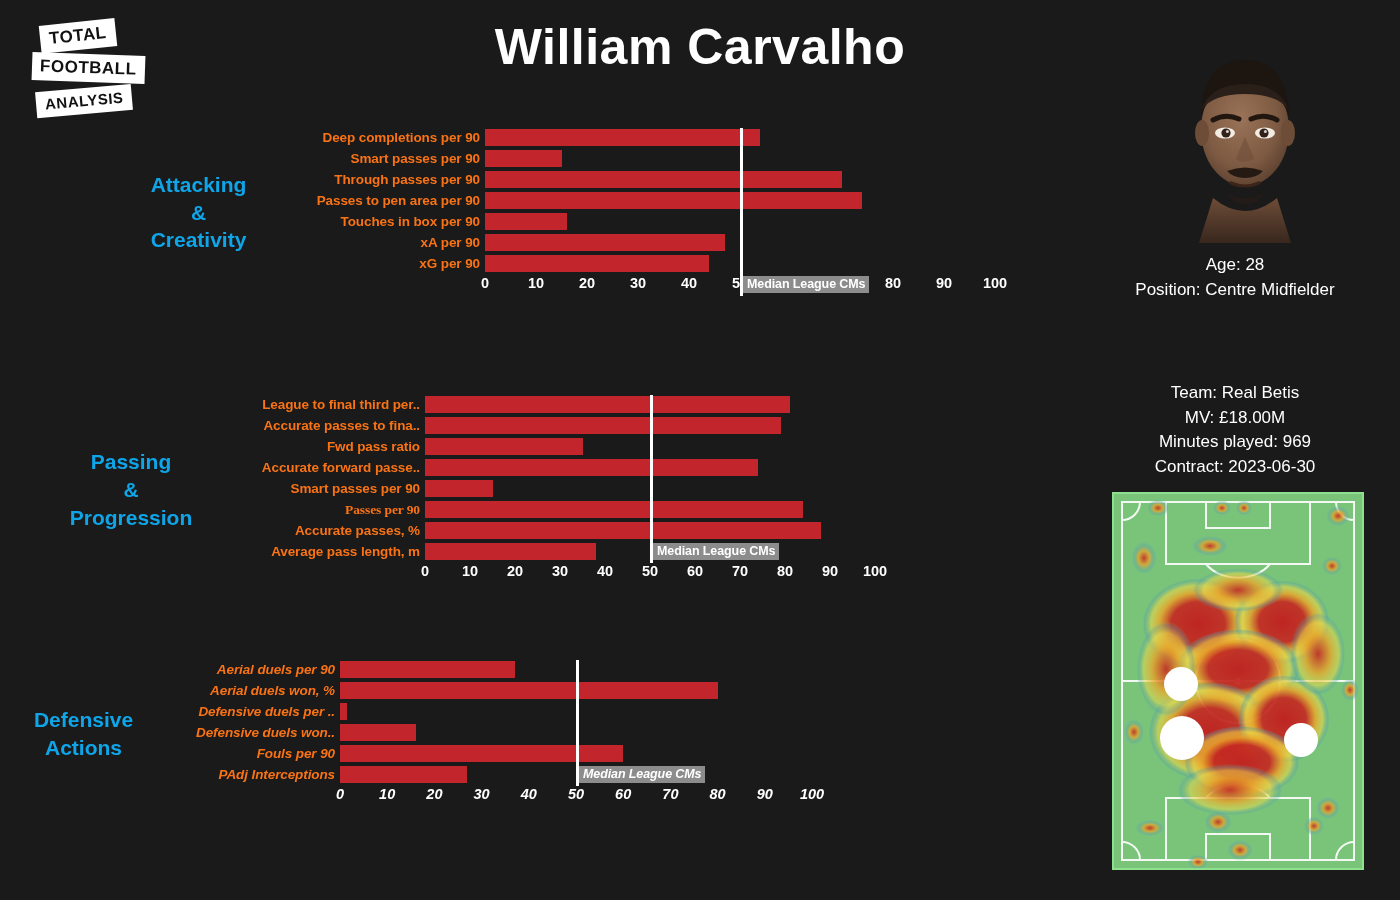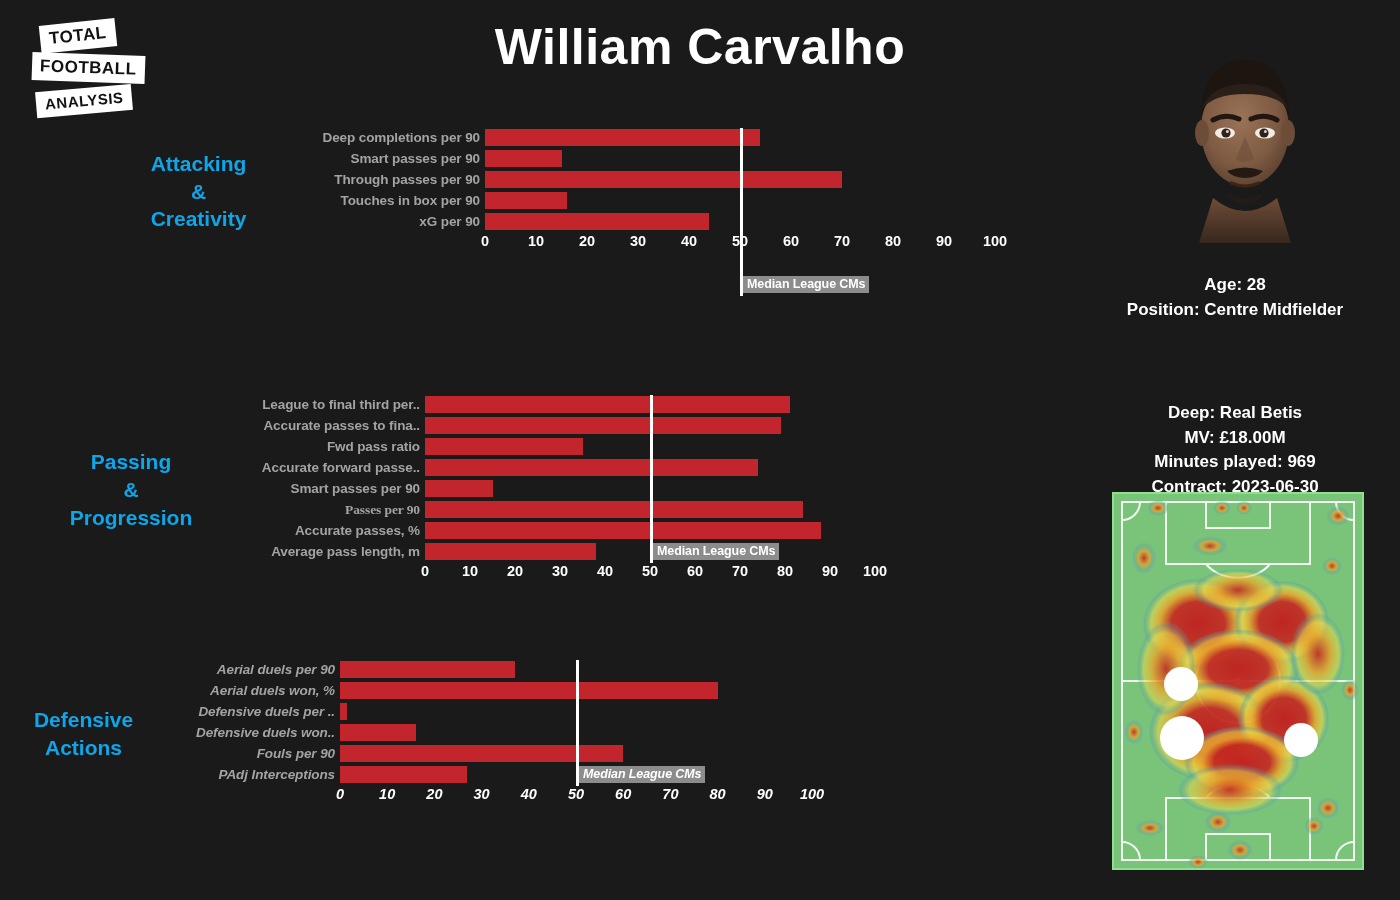--- a/index.html
+++ b/index.html
@@ -88,21 +88,21 @@
   .rows { position: relative; }
   .row {
     display: flex;
     align-items: center;
     height: 19px;
     margin-bottom: 2px;
   }
   .row-label {
     font-size: 13.5px;
     font-weight: bold;
-    color: #a3a3a3;
+    color: #f97316;
     text-align: right;
     white-space: nowrap;
     overflow: hidden;
     padding-right: 5px;
     box-sizing: border-box;
     letter-spacing: -0.1px;
   }
   .bar-area {
     position: relative;
     height: 17px;
@@ -154,24 +154,23 @@
     width: 124px;
     height: 205px;
     overflow: hidden;
   }
   .info-block {
     position: absolute;
     width: 330px;
     left: 1070px;
     text-align: center;
     font-size: 17px;
-    font-weight: bold;
+    font-weight: normal;
     line-height: 1.45;
     color: #ffffff;
-    margin-top: 20px;
   }
   #info-top { top: 253px; }
   #info-bottom { top: 381px; }
 
   
   #heatmap {
     position: absolute;
     left: 1112px;
     top: 492px;
     width: 252px;
@@ -212,23 +211,35 @@
             <div class="bar" style="width: 76.5px; background: rgb(194, 37, 43);"></div>
           </div>
         </div>
         <div class="row">
           <div class="row-label" style="width: 190px;">Through passes per 90</div>
           <div class="bar-area" style="width: 510px;">
             <div class="bar" style="width: 357px; background: rgb(194, 37, 43);"></div>
           </div>
         </div>
         <div class="row">
+          <div class="row-label" style="width: 190px;">Passes to pen area per 90</div>
+          <div class="bar-area" style="width: 510px;">
+            <div class="bar" style="width: 377.4px; background: rgb(194, 37, 43);"></div>
+          </div>
+        </div>
+        <div class="row">
           <div class="row-label" style="width: 190px;">Touches in box per 90</div>
           <div class="bar-area" style="width: 510px;">
             <div class="bar" style="width: 81.6px; background: rgb(194, 37, 43);"></div>
+          </div>
+        </div>
+        <div class="row">
+          <div class="row-label" style="width: 190px;">xA per 90</div>
+          <div class="bar-area" style="width: 510px;">
+            <div class="bar" style="width: 239.7px; background: rgb(194, 37, 43);"></div>
           </div>
         </div>
         <div class="row">
           <div class="row-label" style="width: 190px;">xG per 90</div>
           <div class="bar-area" style="width: 510px;">
             <div class="bar" style="width: 224.4px; background: rgb(194, 37, 43);"></div>
           </div>
         </div>
         <div class="median-line" style="left: 445px; top: 0px; height: 168px;"></div>
         <div class="median-label" style="left: 448px; top: 148px; background: rgb(140, 140, 140);">Median League CMs</div>
@@ -424,21 +435,21 @@
     <path d="M44 155 q18 10 36 0 q-6 12 -18 12 q-12 0 -18 -12" fill="#2a1d15" opacity="0.55"></path>
   </svg>
 </div>
 
 <div class="info-block" id="info-top">
   <div>Age: 28</div>
   <div>Position: Centre Midfielder</div>
 </div>
 
 <div class="info-block" id="info-bottom">
-  <div>Deep: Real Betis</div>
+  <div>Team: Real Betis</div>
   <div>MV: £18.00M</div>
   <div>Minutes played: 969</div>
   <div>Contract: 2023-06-30</div>
 </div>
 
 <div id="heatmap">
   <svg width="248" height="374" viewBox="0 0 248 374">
     <defs>
       <radialGradient id="hot" cx="50%" cy="50%" r="50%">
         <stop offset="0%" stop-color="#c02020" stop-opacity="0.97"></stop>

